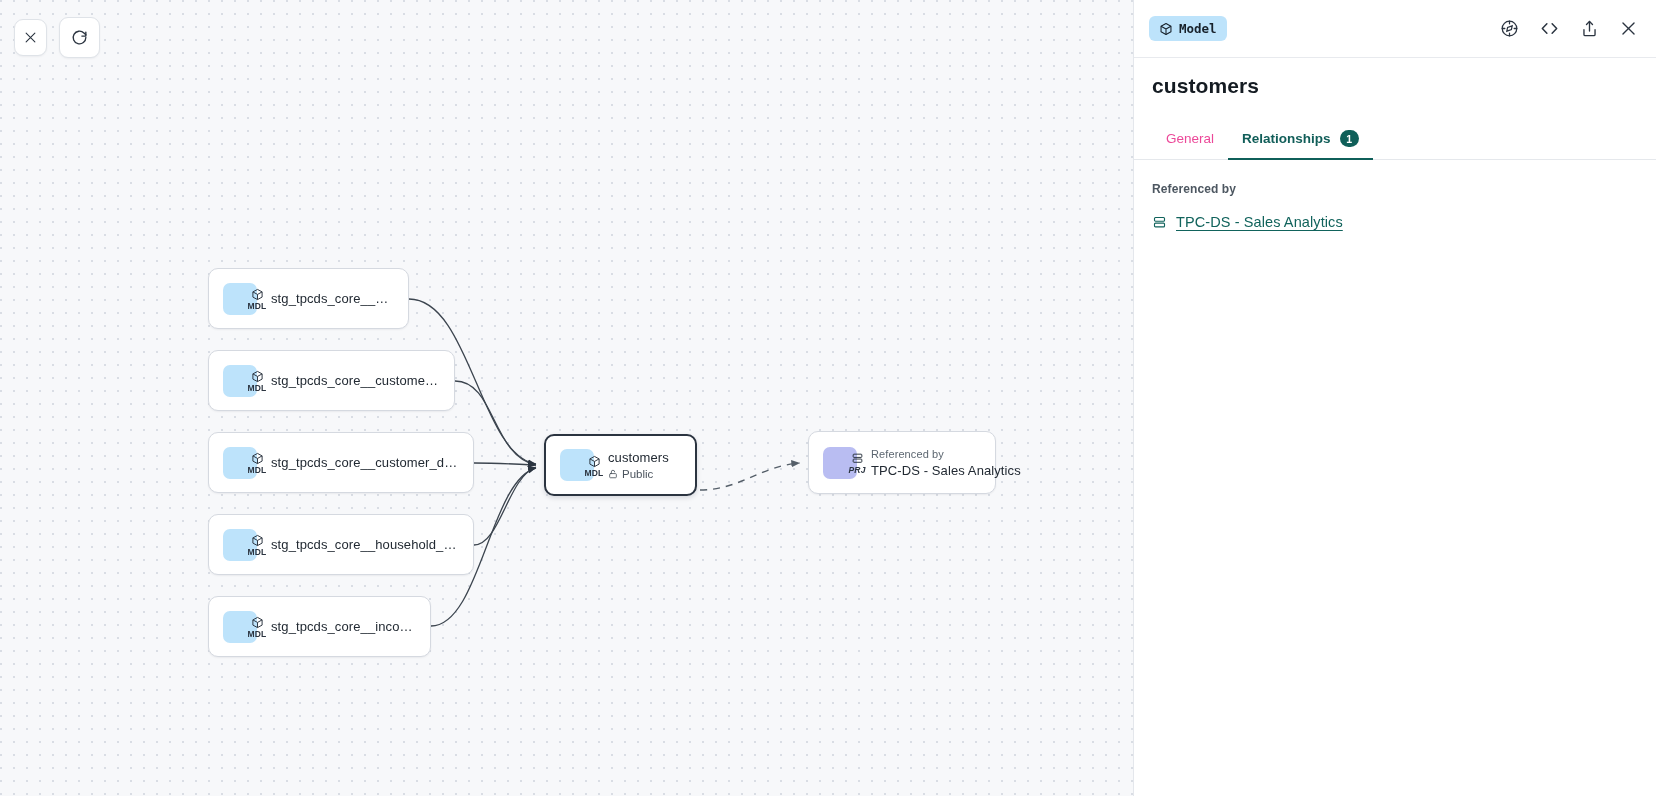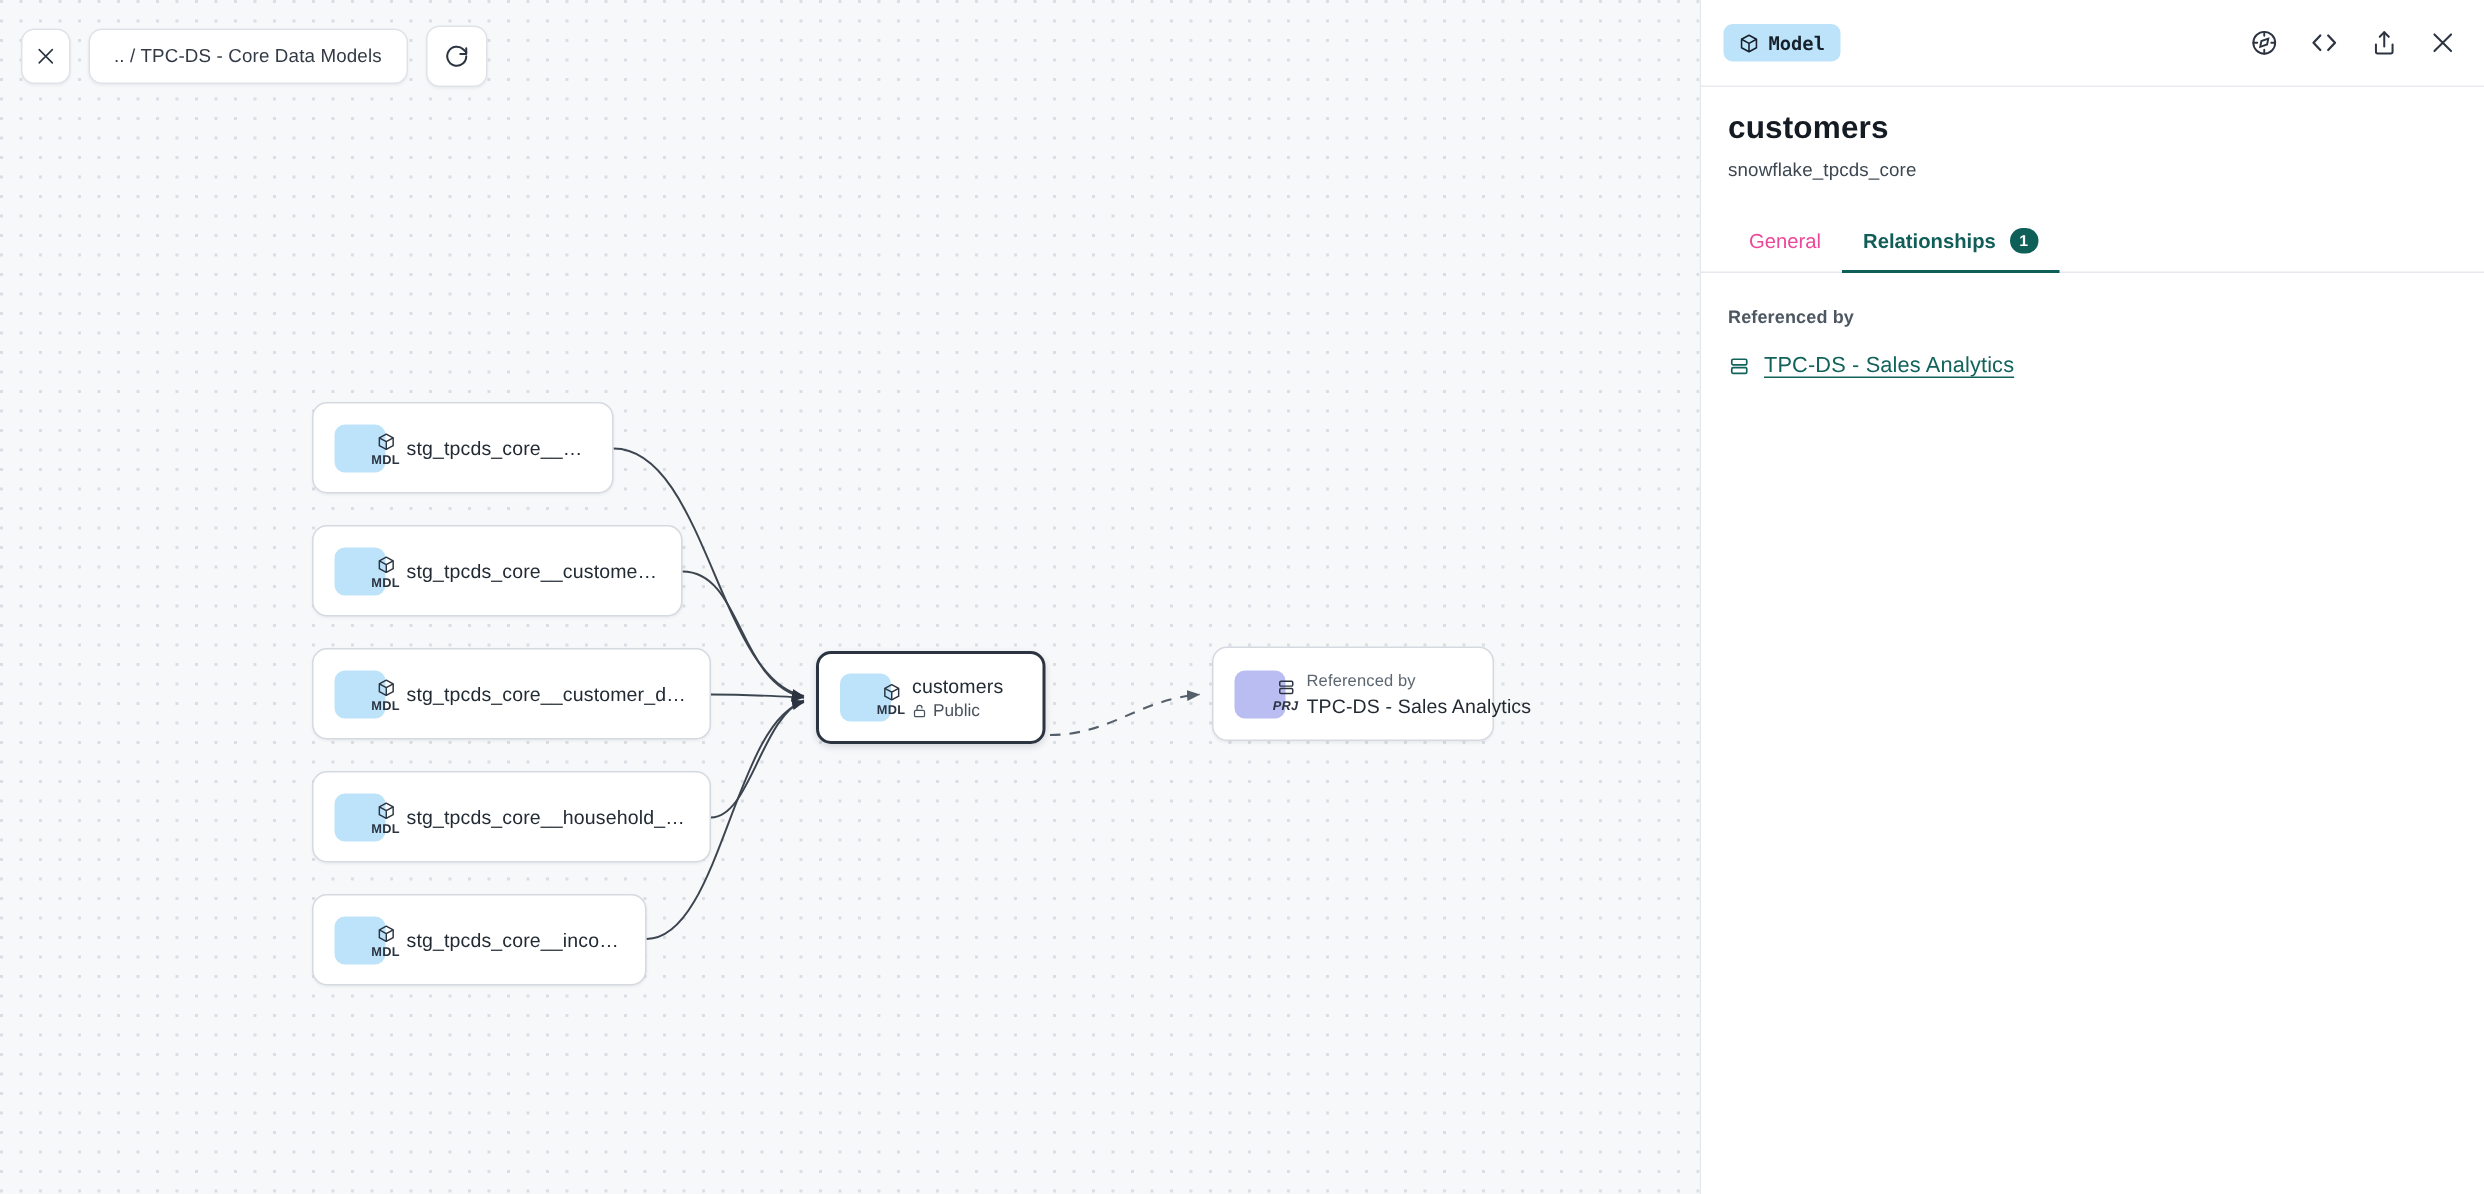--- a/index.html
+++ b/index.html
@@ -397,23 +397,20 @@
       </div>
     </div>
 
     <div id="toolbar">
       <div class="tb-btn" id="close-graph-btn">
         <svg class="icn" width="15" height="15" viewBox="0 0 24 24" fill="none" stroke="#2b3440" stroke-width="1.7" stroke-linecap="round">
           <path d="M5 5 L19 19 M19 5 L5 19"></path>
         </svg>
       </div>
 
-      <div class="tb-btn" id="breadcrumb-btn">
-        <span>.. / TPC-DS - Core Data Models</span>
-      </div>
 
 
       <div class="tb-btn" id="refresh-btn">
         <svg class="icn" width="19" height="19" viewBox="0 0 24 24" fill="none" stroke="#2b3440" stroke-width="1.7" stroke-linecap="round" stroke-linejoin="round">
           <path d="M20 5.2 V10.2 H15"></path>
           <path d="M20 12a8 8 0 1 1-2.4-5.7L20 8.6"></path>
         </svg>
       </div>
     </div>
   </div>
@@ -453,21 +450,20 @@
         <span class="pact">
           <svg class="icn" width="19" height="19" viewBox="0 0 24 24" fill="none" stroke="#2b3440" stroke-width="1.7" stroke-linecap="round">
             <path d="M5 5 L19 19 M19 5 L5 19"></path>
           </svg>
         </span>
       </div>
     </div>
 
     <div id="panel-title-wrap">
       <div id="panel-title">customers</div>
-      <div id="panel-subtitle">snowflake_tpcds_core</div>
     </div>
 
     <div id="tabs">
       <div class="tab">
         <span>General</span>
       </div>
       <div class="tab active">
         <span>Relationships</span>
         <span class="tab-count">1</span>
       </div>

